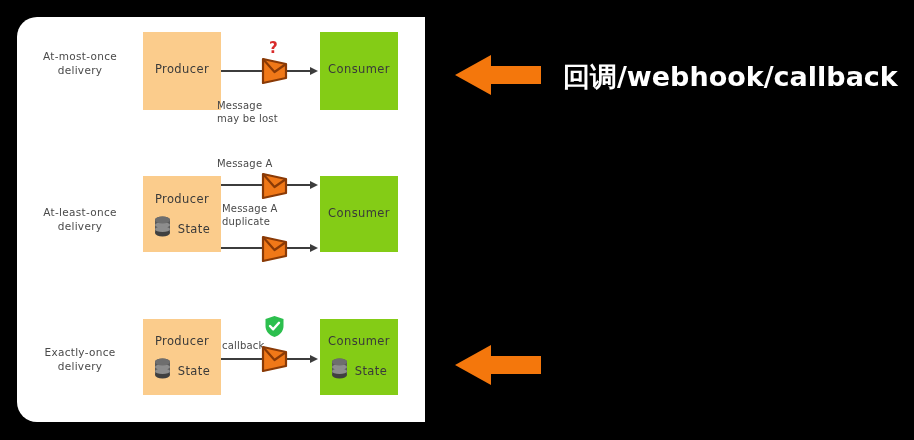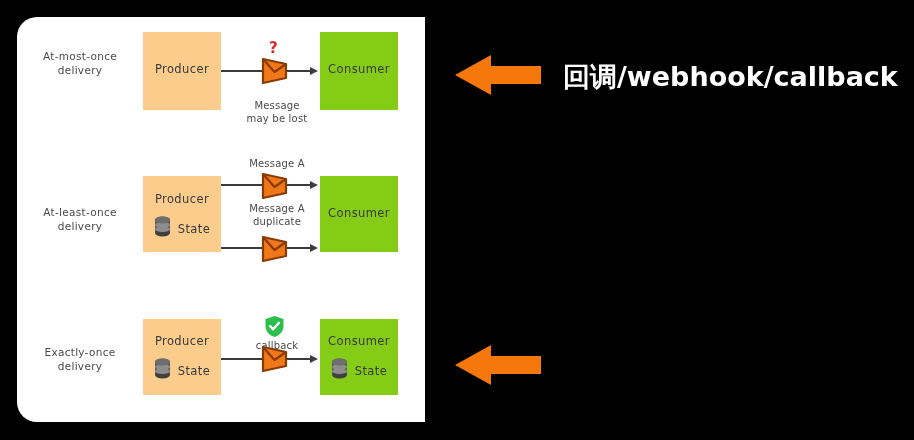--- a/index.html
+++ b/index.html
@@ -72,21 +72,20 @@
     gap: 7px;
   }
   .state-label {
     color: #3a3a3a;
     font-size: 11.5px;
     letter-spacing: 0.4px;
   }
 
   .caption {
     position: absolute;
-    text-align: center;
     color: #4a4a4a;
     font-size: 10px;
     line-height: 13px;
     letter-spacing: 0.2px;
   }
 
   .arrow-line {
     position: absolute;
     height: 2px;
     background: #3c3c3c;

